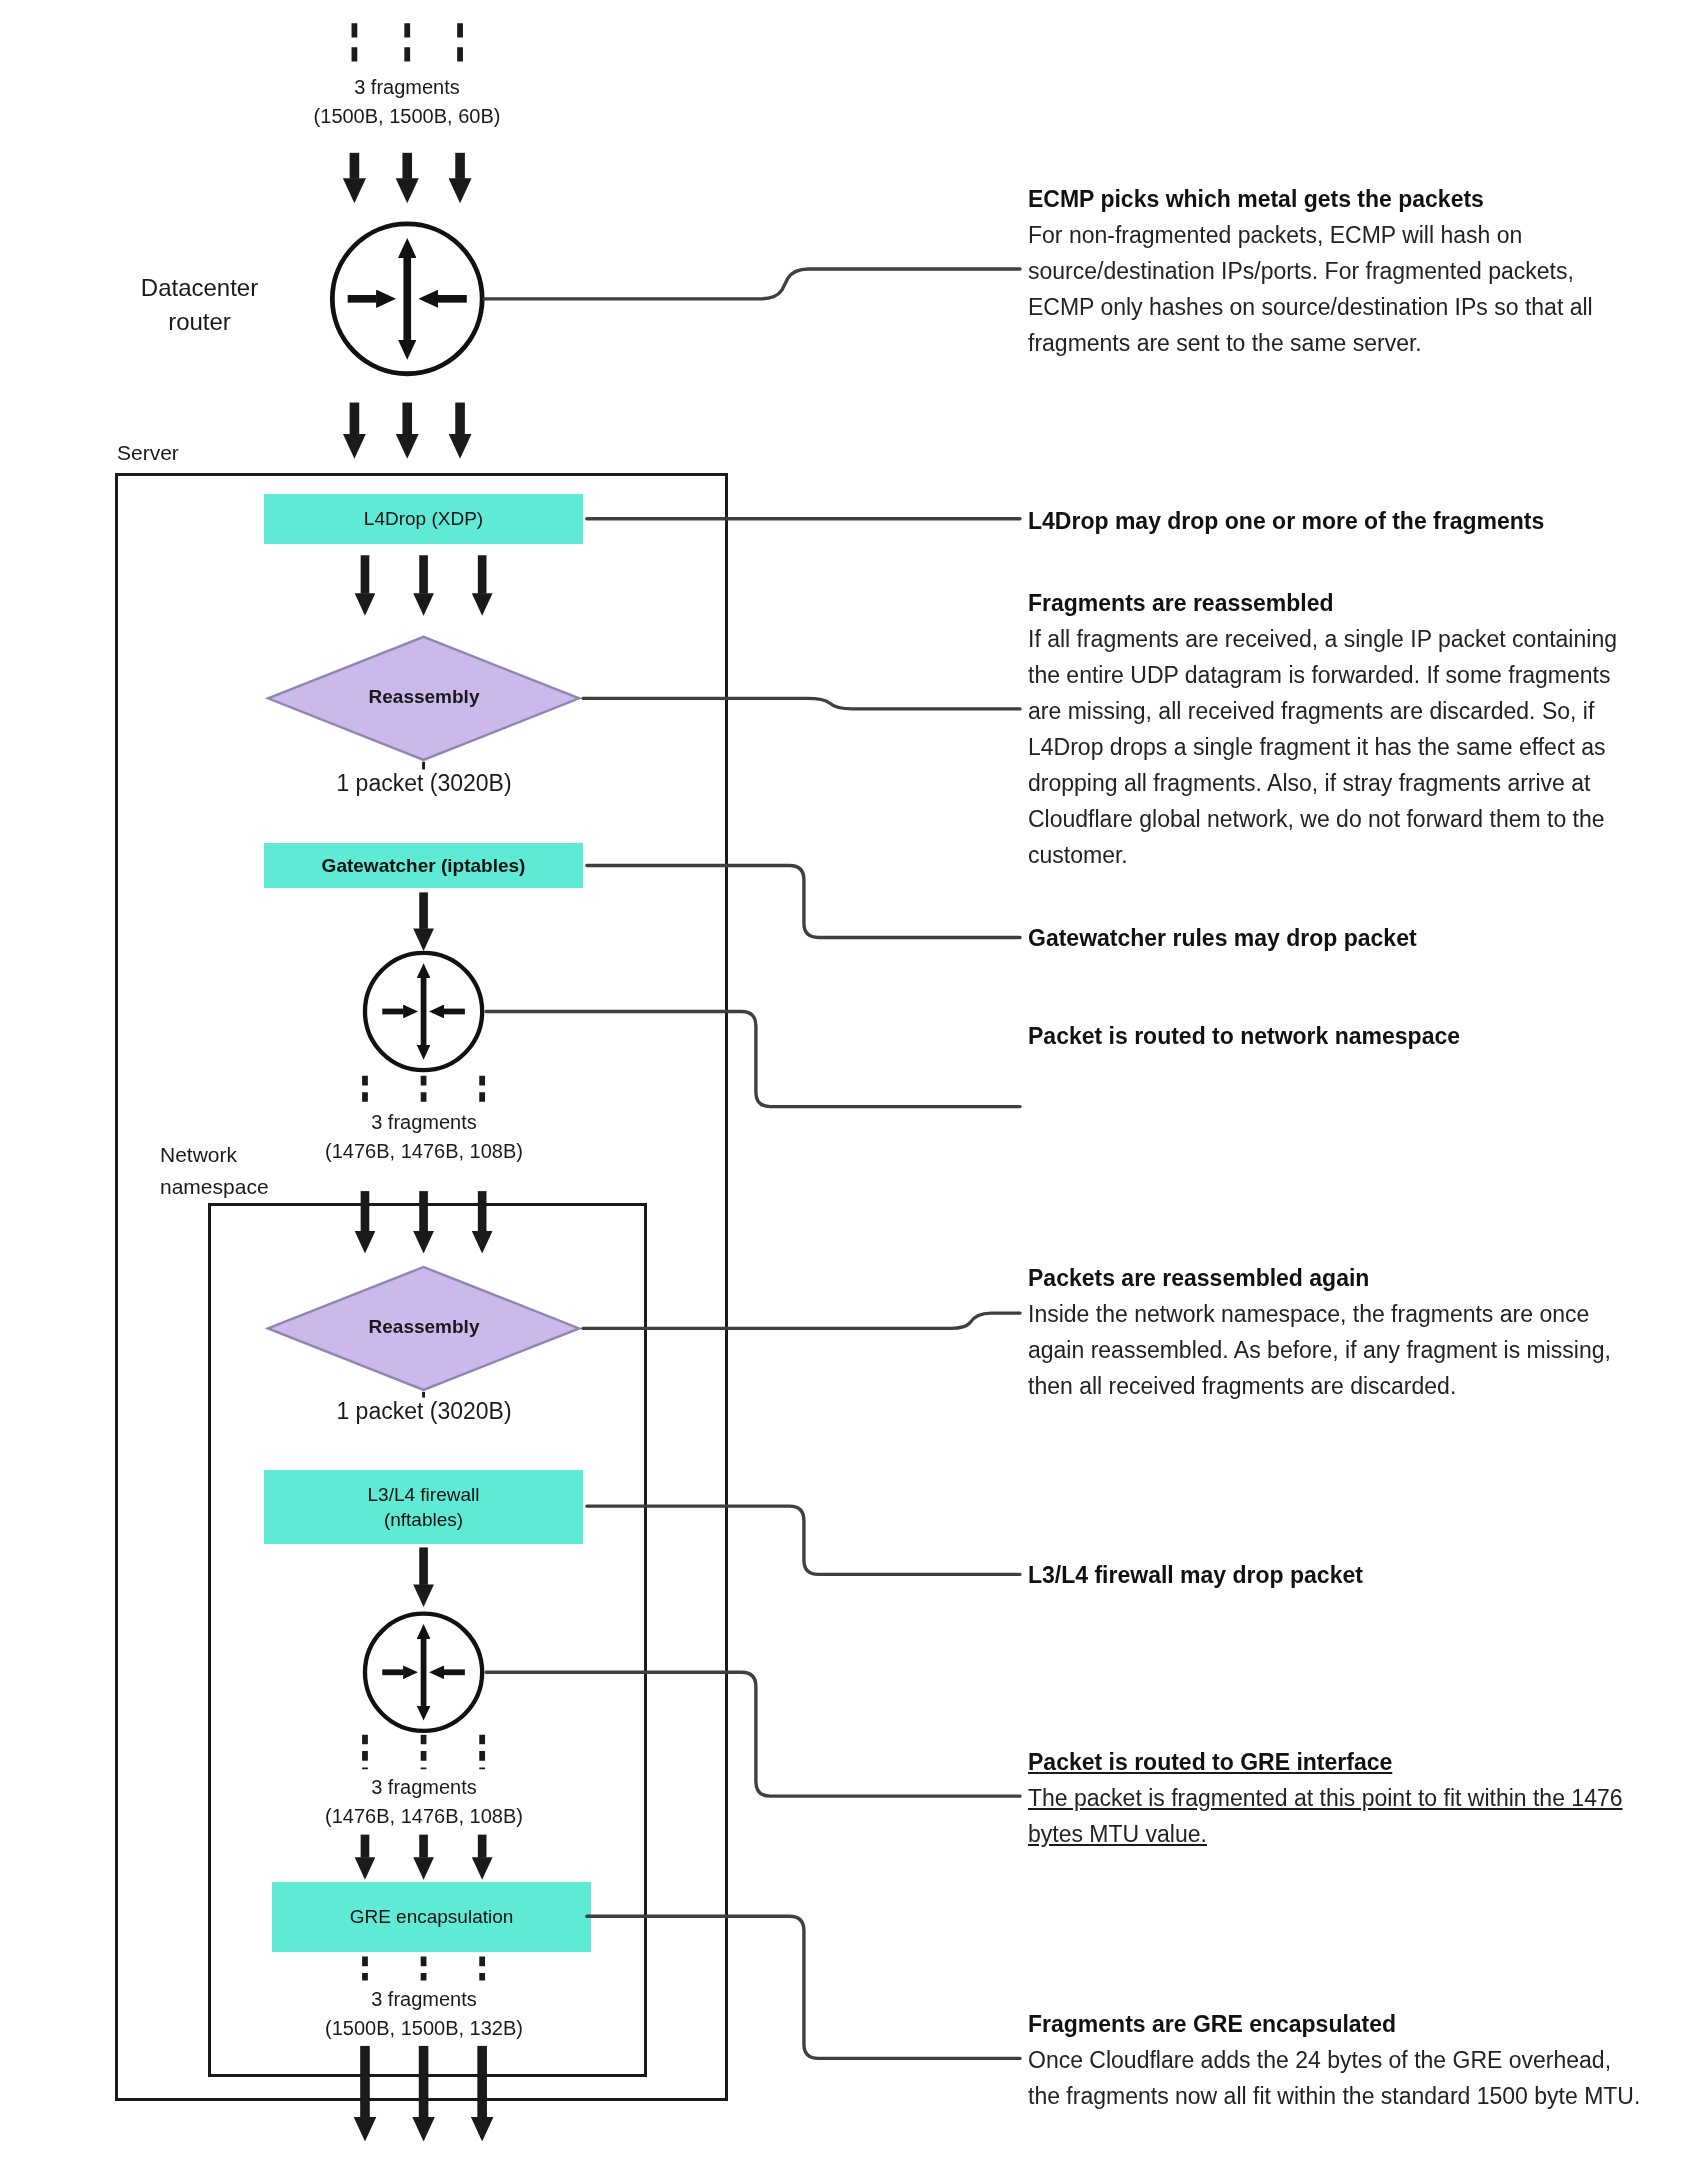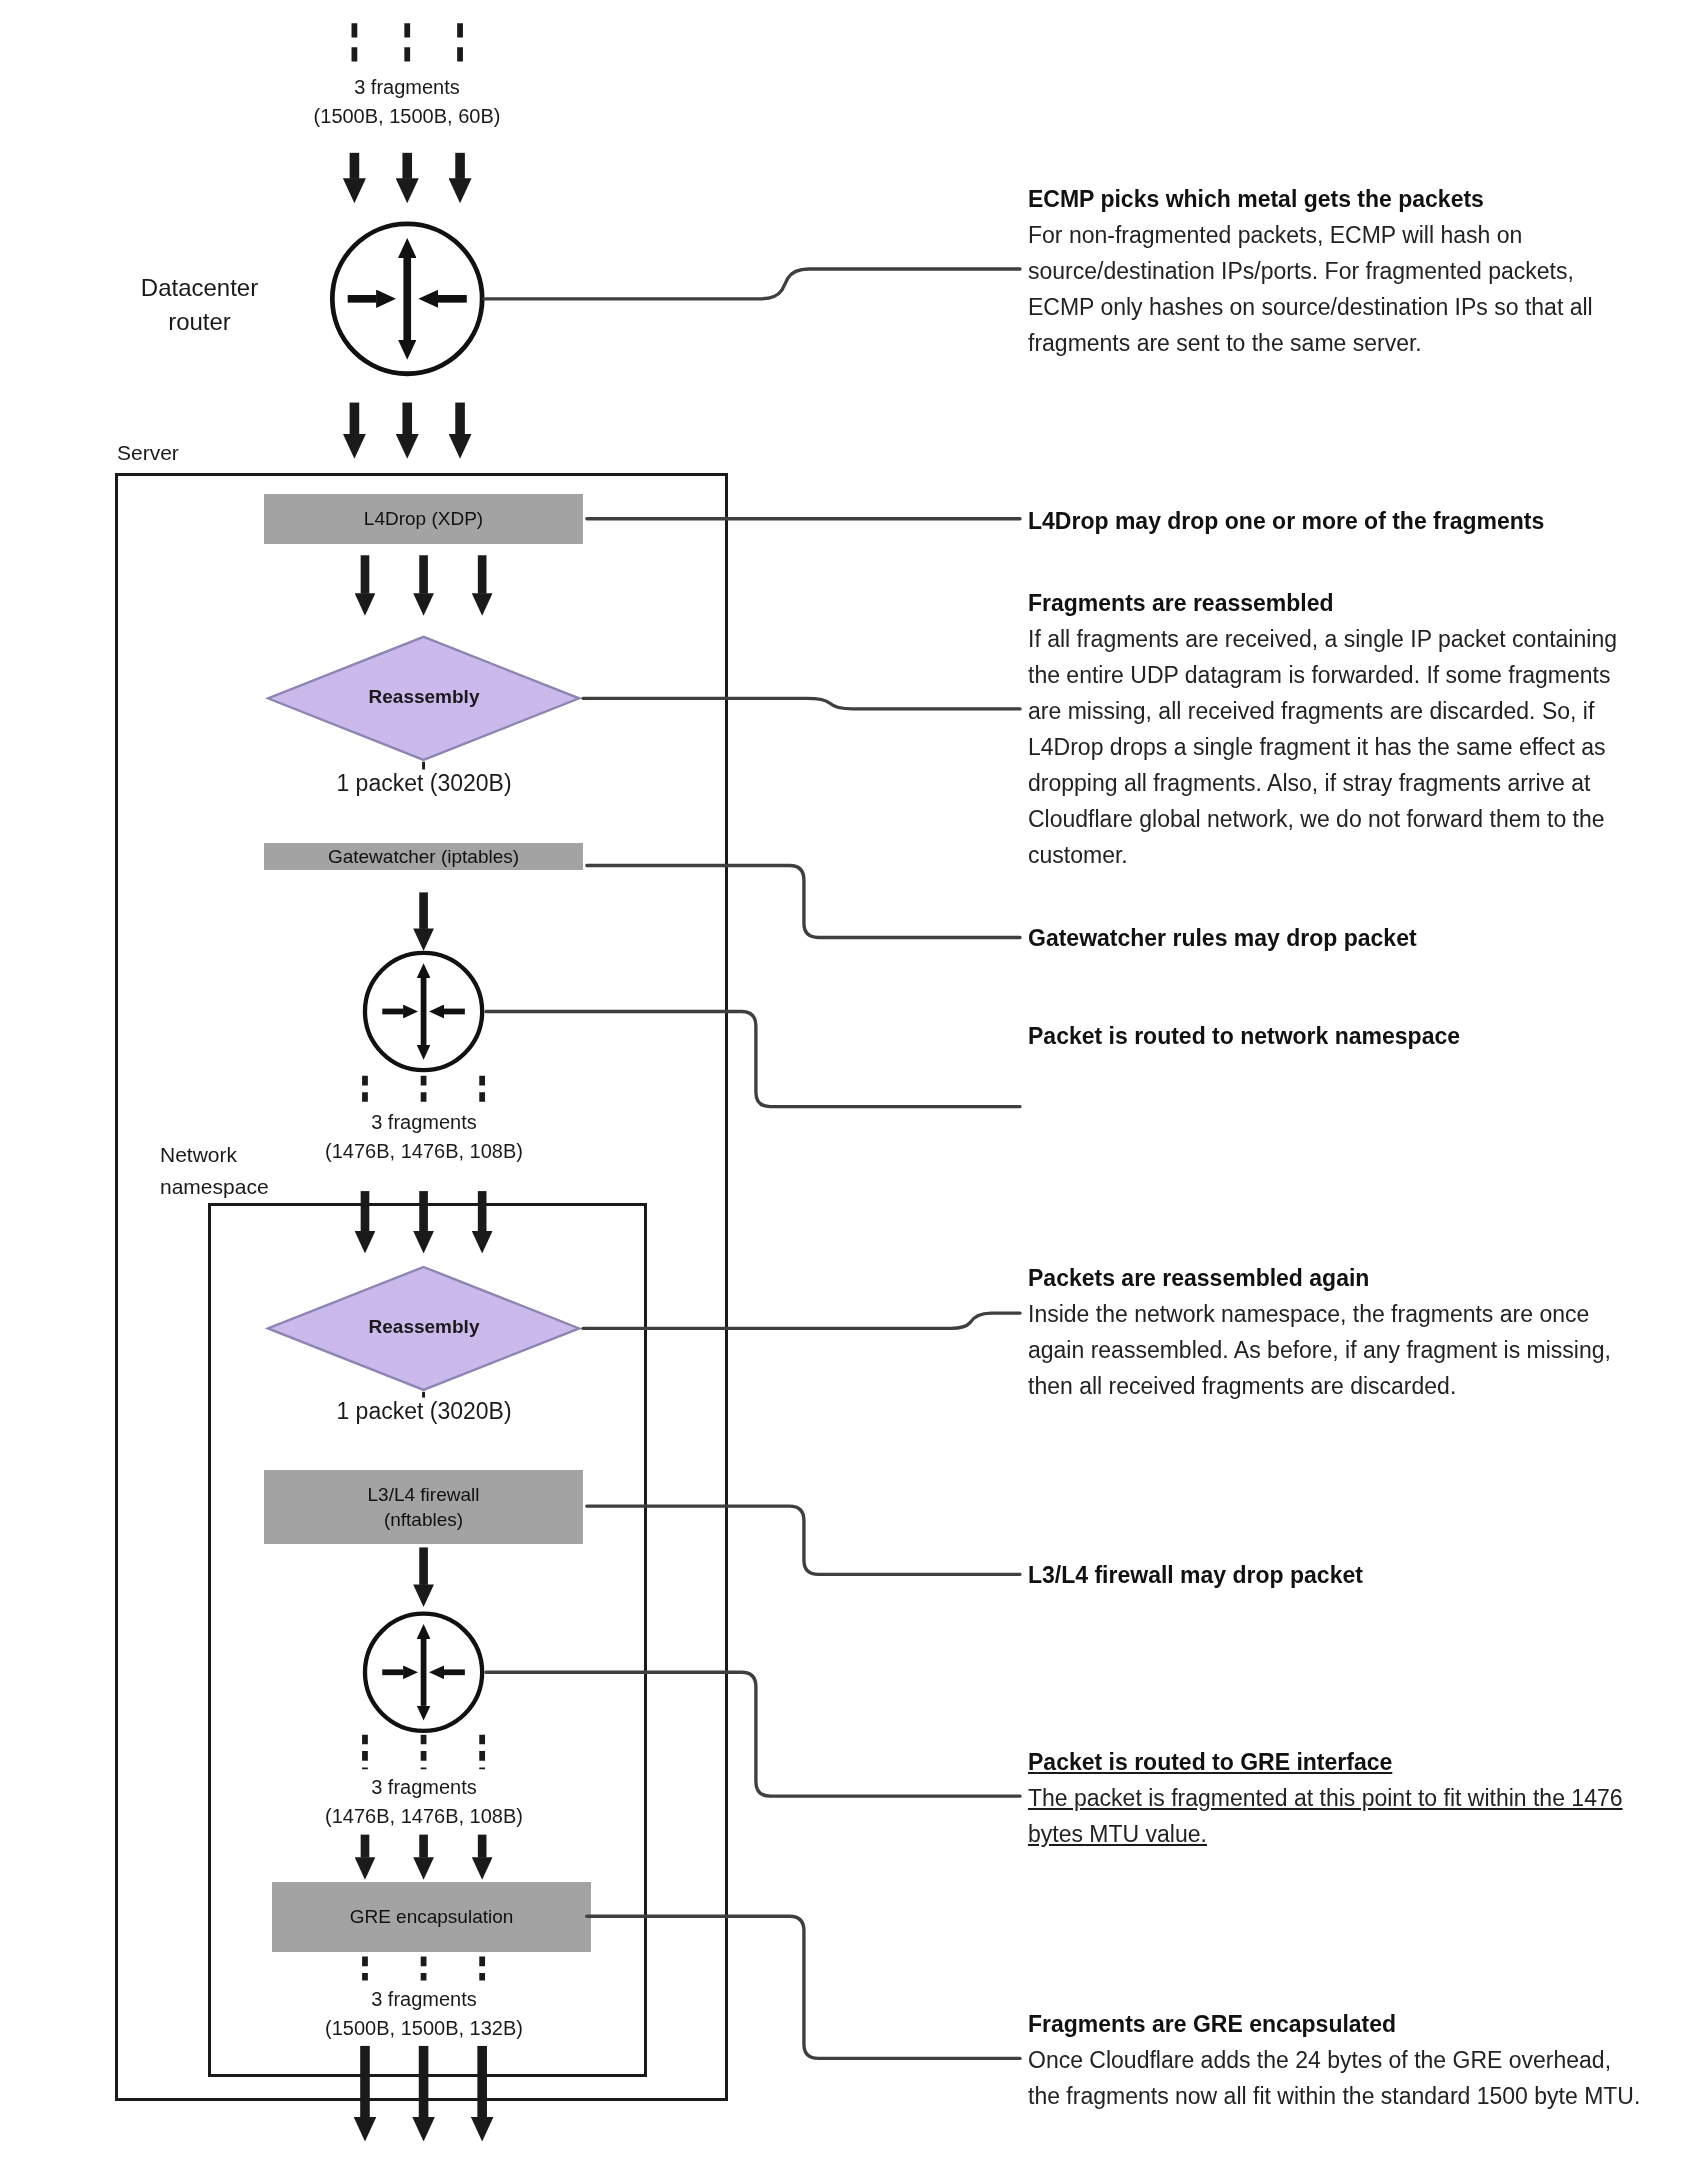--- a/index.html
+++ b/index.html
@@ -1,21 +1,21 @@
 <!DOCTYPE html>
 <html><head>
 <meta charset="utf-8">
 <style>
   html,body{margin:0;padding:0;background:#ffffff;font-family:"Liberation Sans","DejaVu Sans",sans-serif;color:#1a1a1a;}
   .canvas{position:relative;width:1701px;height:2168px;background:#fff;overflow:hidden;}
   .layer{position:absolute;left:0;top:0;}
   .shapes{z-index:1;}
   .lines{z-index:3;pointer-events:none;}
   .outline-box{position:absolute;z-index:2;border:3.8px solid #1a1a1a;background:transparent;}
-  .cyan-box{position:absolute;z-index:2;background:#a3a3a3;display:flex;flex-direction:column;align-items:center;justify-content:center;text-align:center;font-size:19px;color:#111;}
+  .cyan-box{position:absolute;z-index:2;background:#5eead4;display:flex;flex-direction:column;align-items:center;justify-content:center;text-align:center;font-size:19px;color:#111;}
   .lbl{position:absolute;z-index:2;}
   .center{text-align:center;}
   .frag{font-size:20px;line-height:29px;text-align:center;}
   .packet{font-size:23px;text-align:center;}
   .small-title{font-size:21px;}
   .node-label{font-size:19px;font-weight:bold;}
   .router-label{font-size:24px;line-height:34px;text-align:center;}
   .ann{position:absolute;z-index:2;left:1028px;width:615px;}
   .ann-title{font-weight:bold;font-size:23px;line-height:36px;color:#111;}
   .ann-body{font-size:23px;line-height:36px;color:#222;}
@@ -57,21 +57,21 @@
       <line x1="484" y1="1741" x2="462" y2="1741" stroke-width="6" marker-end="url(#ah1)"></line>
     </g>
   </svg>
 
   <div class="outline-box" style="left:115px;top:473px;width:607px;height:1622px;"></div>
   <div class="outline-box" style="left:208px;top:1203px;width:433px;height:868px;"></div>
 
   <div class="cyan-box" style="left:264px;top:494px;width:319px;height:50px;">
     <span>L4Drop (XDP)</span>
   </div>
-  <div class="cyan-box" style="left:264px;top:843px;width:319px;height:27px;">
+  <div class="cyan-box" style="left:264px;top:843px;width:319px;height:45px;font-weight:bold;">
     <span>Gatewatcher (iptables)</span>
   </div>
   <div class="cyan-box" style="left:264px;top:1470px;width:319px;height:74px;line-height:25px;">
     <span>L3/L4 firewall</span>
     <span>(nftables)</span>
   </div>
   <div class="cyan-box" style="left:264px;top:1882px;width:319px;height:70px;margin-left:8px;">
     <span>GRE encapsulation</span>
   </div>
 

